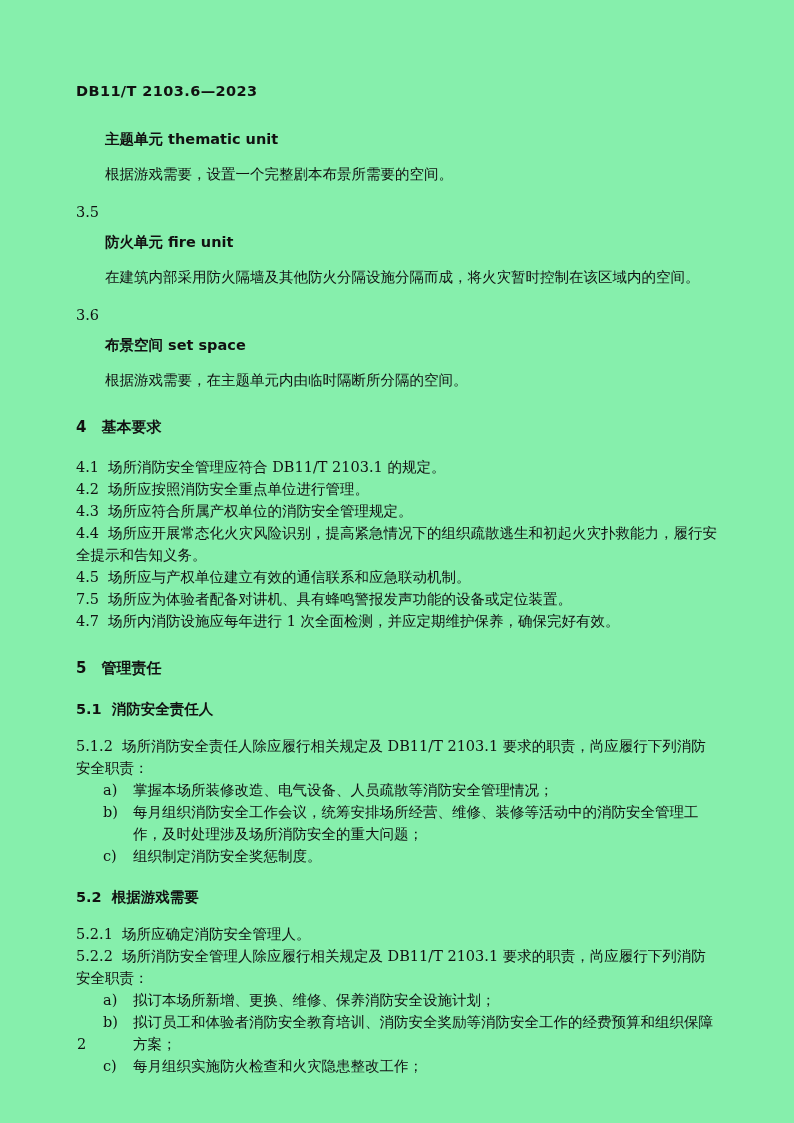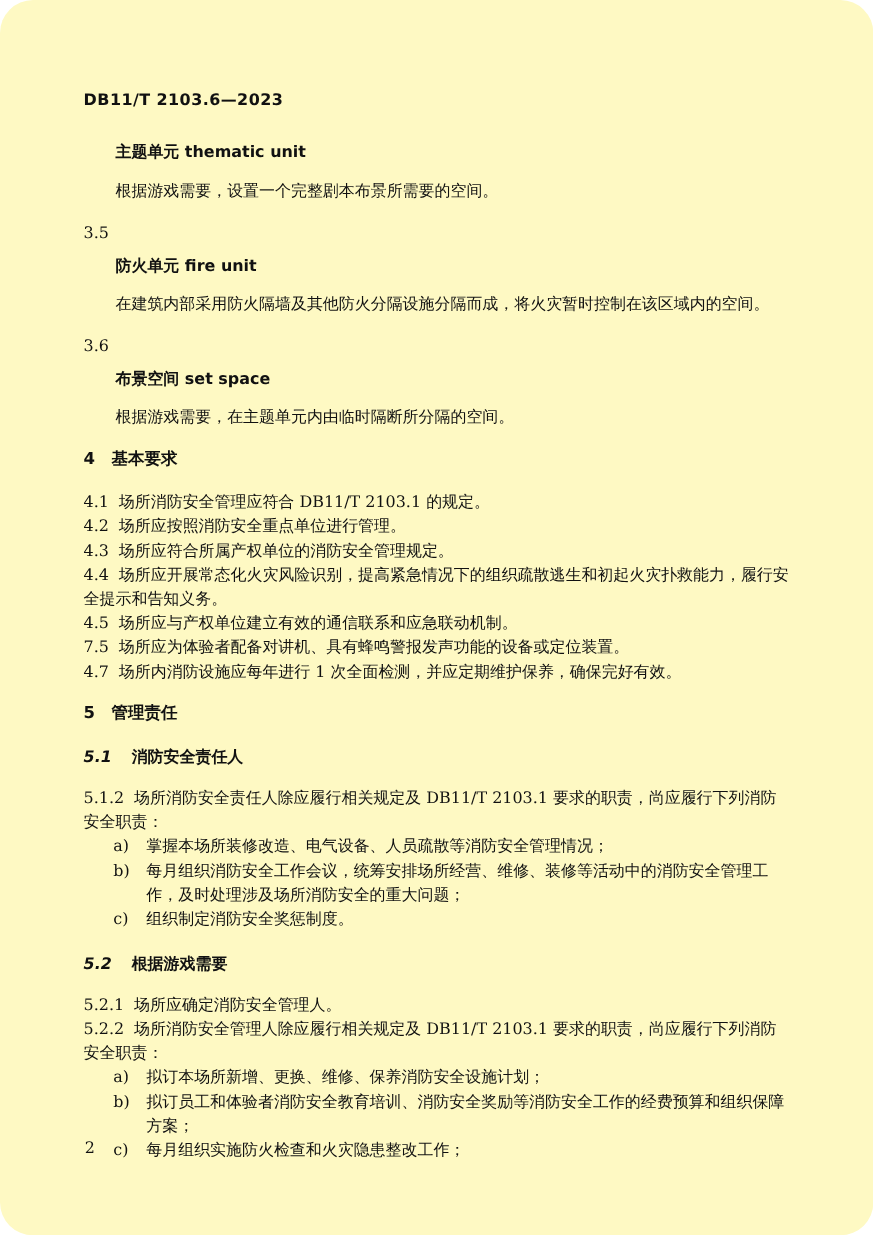--- a/index.html
+++ b/index.html
@@ -1,59 +1,58 @@
 <!DOCTYPE html>
 <html><head>
 <meta charset="utf-8">
 <style>
   html, body { margin: 0; padding: 0; background: #ffffff; }
   .page {
     position: relative;
     width: 794px;
     height: 1123px;
     margin: 0 auto;
-    background: #fef9c3;
+    background: #86efac;
     padding: 80px 74px 0 76px;
     box-sizing: border-box;
     font-family: "DejaVu Serif", "Liberation Serif", serif;
     font-size: 14.5px;
     line-height: 22px;
     color: #111111;
-    border-radius: 30px;
   }
   p, h2, h3 { margin: 0; padding: 0; font-size: inherit; line-height: inherit; }
   .hd {
     font-family: "DejaVu Sans", "Liberation Sans", sans-serif;
     font-weight: bold;
     letter-spacing: 0.4px;
   }
   .term-heading {
     font-family: "DejaVu Sans", "Liberation Sans", sans-serif;
     font-weight: bold;
     padding-left: 29px;
     margin-top: 8px;
   }
   .term-heading.first { margin-top: 26px; }
   .term-def { padding-left: 29px; margin-top: 13px; }
   .clause-num { margin-top: 16px; }
   .chapter-heading {
     font-family: "DejaVu Sans", "Liberation Sans", sans-serif;
     font-weight: bold;
     font-size: 15px;
-    margin-top: 15px;
+    margin-top: 25px;
     margin-bottom: 18px;
   }
   .chapter-heading .n { margin-right: 15px; }
   .section-heading {
     font-family: "DejaVu Sans", "Liberation Sans", sans-serif;
     font-weight: bold;
     margin-top: 19px;
     margin-bottom: 15px;
   }
-  .section-heading .n { margin-right: 18px; font-style: italic; }
+  .section-heading .n { margin-right: 10px; }
   .clause-item .n { margin-right: 9px; }
   .lettered { display: flex; padding-left: 27px; }
   .lettered .lab { width: 30px; flex: 0 0 30px; }
   .lettered .txt { flex: 1; }
   .page-number { position: absolute; left: 77px; bottom: 68px; }
 </style>
 </head>
 <body>
 
 <div class="page">

